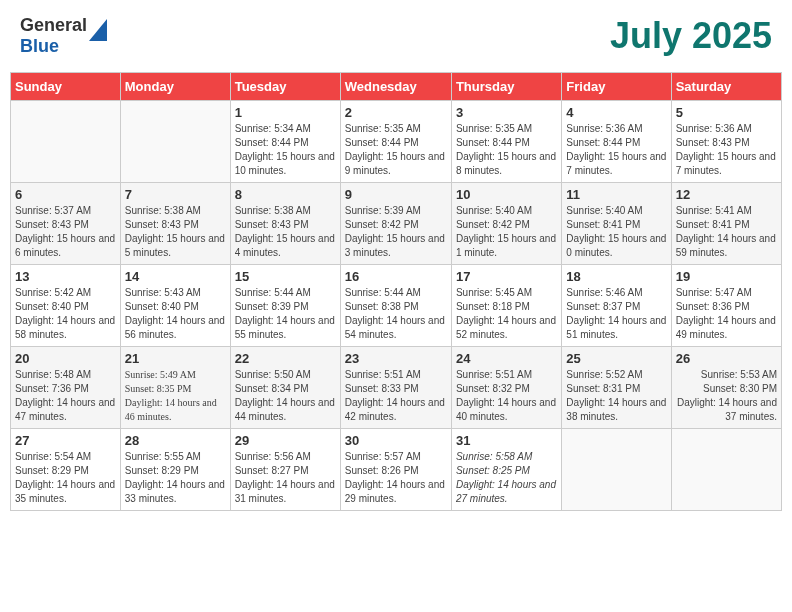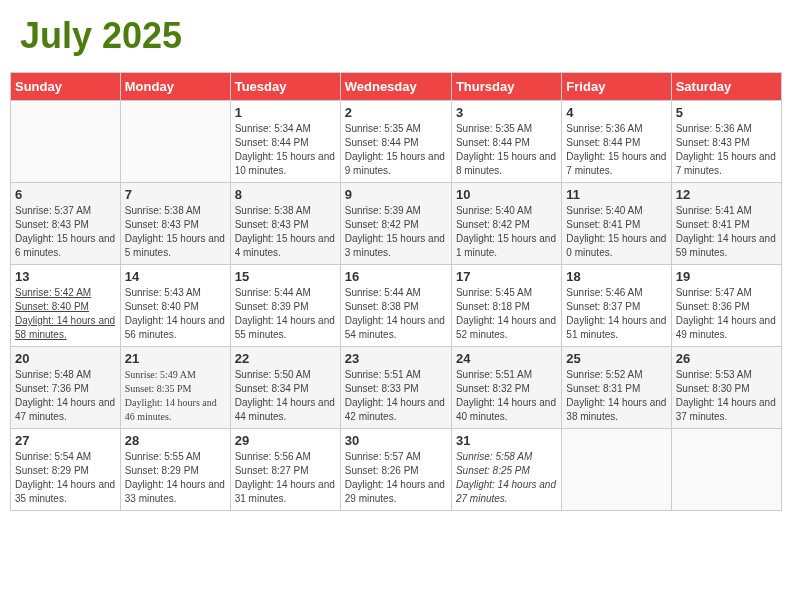--- a/index.html
+++ b/index.html
@@ -24,21 +24,21 @@
     .logo-text {
       display: flex;
       flex-direction: column;
     }
     .title-section {
       text-align: right;
     }
     .month-title {
       font-size: 36px;
       font-weight: bold;
-      color: #4d7c0f;
+      color: #0f766e;
     }
     .location-title {
       font-size: 16px;
       color: #555;
     }
     .calendar {
       width: 100%;
       border-collapse: collapse;
     }
     .calendar th {
@@ -73,20 +73,33 @@
       background: #f9f9f9;
     }
     .row-alt {
       background: #f5f5f5;
     }
   </style>
 </head>
 <body>
 
 <div class="header">
+  <div class="logo">
+    <div style="display:flex;align-items:flex-start;">
+      <div class="logo-text">
+        <span style="font-size:18px;font-weight:bold;color:#333;">General</span>
+        <span style="font-size:18px;font-weight:bold;color:#1a5fa8;">Blue</span>
+      </div>
+      <div style="margin-left:2px;margin-top:4px;">
+        <svg width="18" height="22">
+          <polygon points="0,22 18,22 18,0" fill="#1a5fa8"></polygon>
+        </svg>
+      </div>
+    </div>
+  </div>
   <div class="title-section">
     <div class="month-title">July 2025</div>
   </div>
 </div>
 
 <table class="calendar">
   <thead>
     <tr>
     <th>Sunday</th>
         <th>Monday</th>
@@ -172,21 +185,21 @@
         <td>
           <div class="day-number">12</div>
           <div class="day-info" style="white-space: pre-line;">Sunrise: 5:41 AM
 Sunset: 8:41 PM
 Daylight: 14 hours and 59 minutes.</div>
         </td>
       </tr>
       <tr>
         <td>
           <div class="day-number">13</div>
-          <div class="day-info" style="white-space: pre-line; text-decoration: underline;">Sunrise: 5:42 AM
+          <div class="day-info" style="white-space: pre-line;">Sunrise: 5:42 AM
 Sunset: 8:40 PM
 Daylight: 14 hours and 58 minutes.</div>
         </td>
         <td>
           <div class="day-number">14</div>
           <div class="day-info" style="white-space: pre-line;">Sunrise: 5:43 AM
 Sunset: 8:40 PM
 Daylight: 14 hours and 56 minutes.</div>
         </td>
         <td>
@@ -252,21 +265,21 @@
 Daylight: 14 hours and 40 minutes.</div>
         </td>
         <td>
           <div class="day-number">25</div>
           <div class="day-info" style="white-space: pre-line;">Sunrise: 5:52 AM
 Sunset: 8:31 PM
 Daylight: 14 hours and 38 minutes.</div>
         </td>
         <td>
           <div class="day-number">26</div>
-          <div class="day-info" style="white-space: pre-line;">Sunrise: 5:53 AM
+          <div class="day-info" style="white-space: pre-line; text-align: right;">Sunrise: 5:53 AM
 Sunset: 8:30 PM
 Daylight: 14 hours and 37 minutes.</div>
         </td>
       </tr>
       <tr>
         <td>
           <div class="day-number">27</div>
           <div class="day-info" style="white-space: pre-line;">Sunrise: 5:54 AM
 Sunset: 8:29 PM
 Daylight: 14 hours and 35 minutes.</div>

